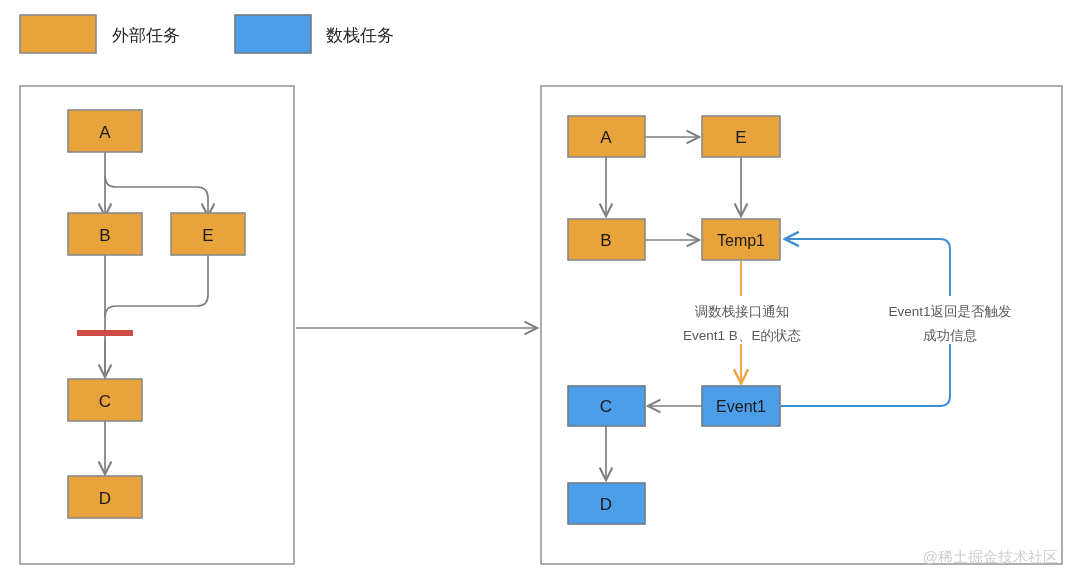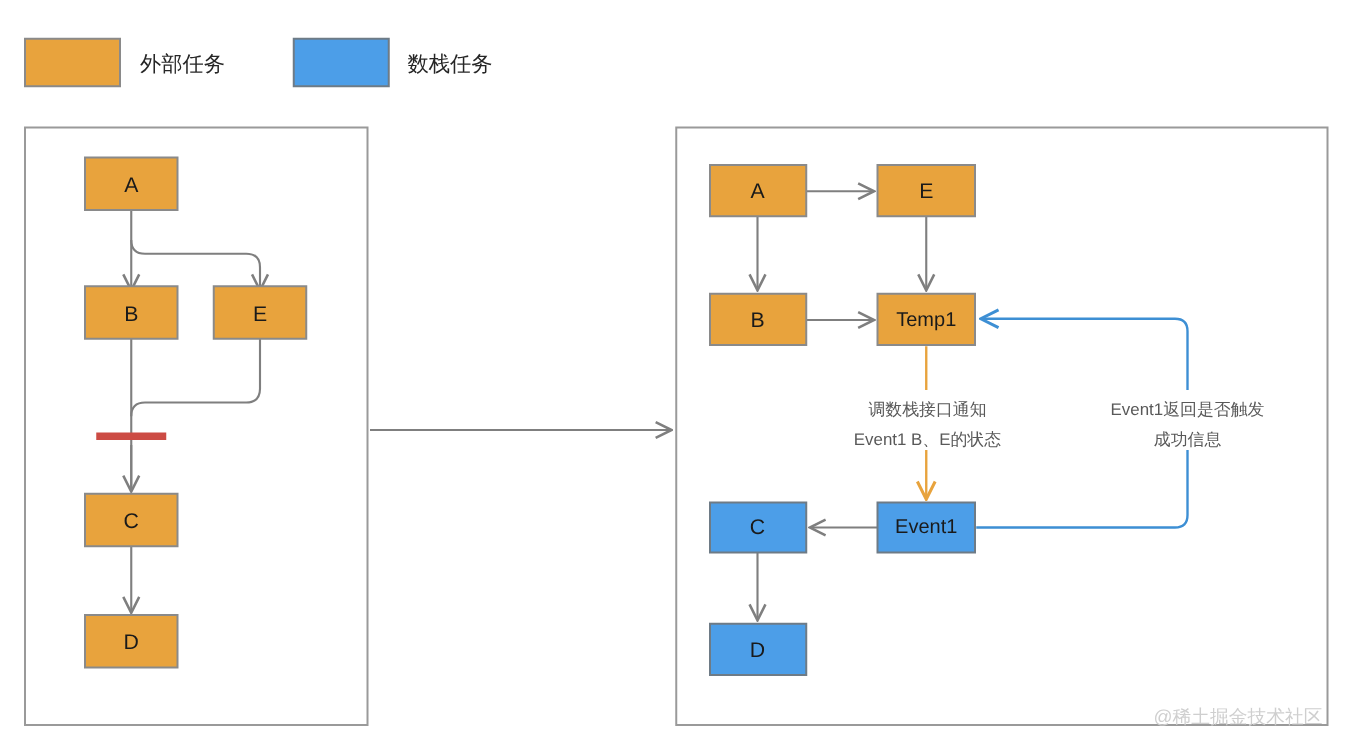--- a/index.html
+++ b/index.html
@@ -9,21 +9,21 @@
   }
   body {
     width: 1080px;
     height: 586px;
     position: relative;
     font-family: "Liberation Sans", "DejaVu Sans", sans-serif;
     overflow: hidden;
   }
   #stage {
     position: absolute;
-    left: 0; top: 16px;
+    left: 0; top: 0;
     width: 1080px;
     height: 434px;
   }
   svg#diagram {
     position: absolute;
     left: 0; top: 0;
     width: 1080px;
     height: 586px;
     display: block;
   }

